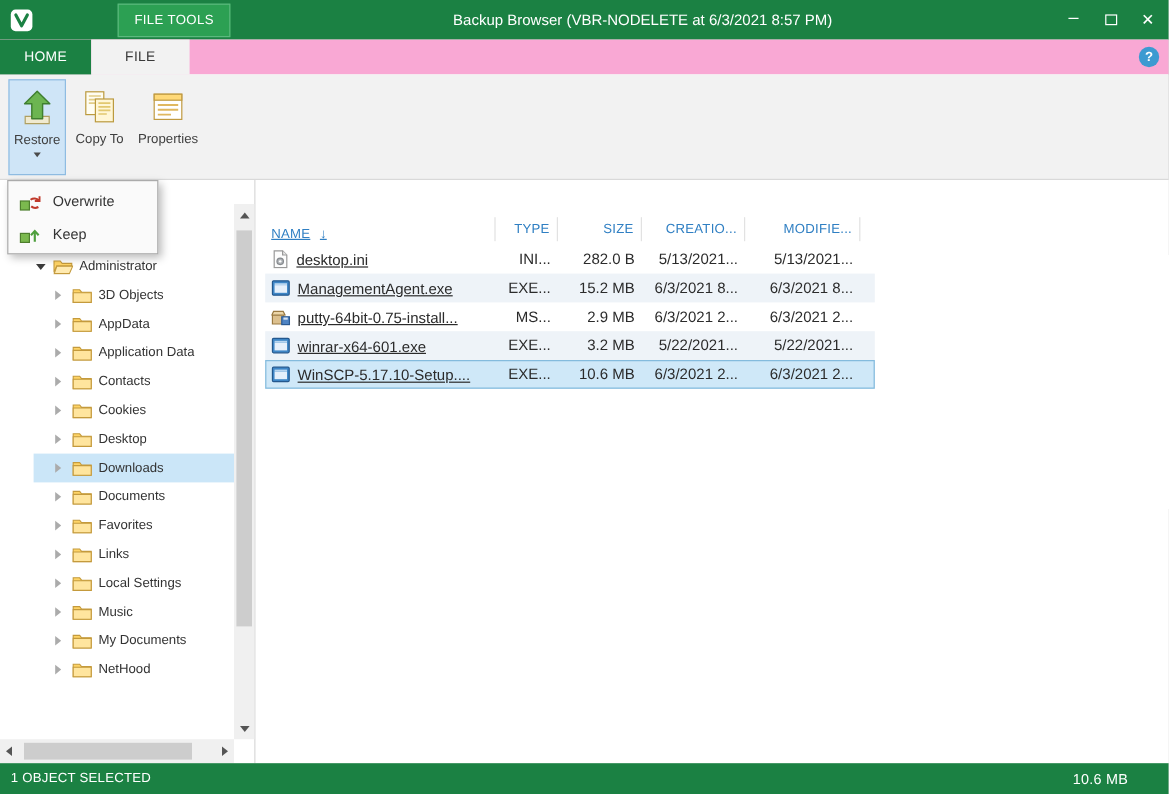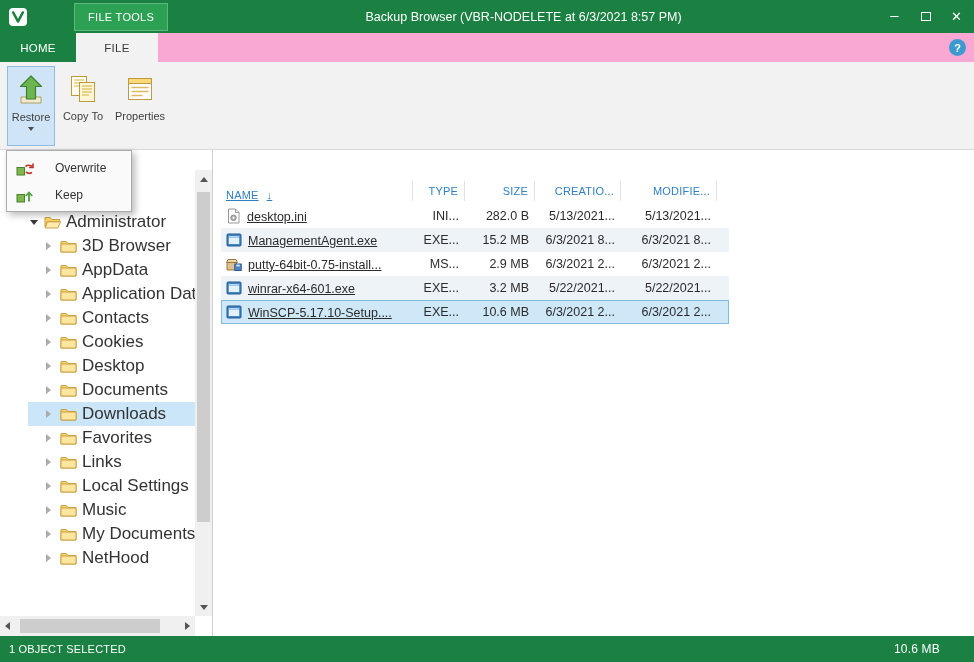--- a/index.html
+++ b/index.html
@@ -3,21 +3,21 @@
 <meta charset="utf-8">
 <style>
   * { margin:0; padding:0; box-sizing:border-box; }
   html,body { background:#8a8a8a; }
   body { font-family:"Liberation Sans", sans-serif; }
   .window { width:974px; height:662px; position:relative; background:#fff; overflow:hidden; }
 
   
   .titlebar { height:33px; background:#1b8143; display:flex; align-items:center; color:#fff; }
   .app-logo { margin-left:8px; width:20px; height:20px; display:flex; }
-  .context-group { margin-left:46px; background:#2ca053; border:1px solid #5cb87e; height:28px;
+  .context-group { margin-left:70px; background:#2ca053; border:1px solid #5cb87e; height:28px;
     display:flex; align-items:center; padding:0 13px; font-size:11px; color:#fff; letter-spacing:.3px; }
   .title-text { flex:1; text-align:center; font-size:12.5px; white-space:nowrap; overflow:hidden; }
   .win-controls { display:flex; height:33px; margin-right:2px; }
   .win-btn { width:31px; height:33px; display:flex; align-items:center; justify-content:center; cursor:default; }
   .glyph-min { font-size:15px; line-height:10px; margin-top:-4px; }
   .glyph-max { width:10px; height:9px; border:1.4px solid #fff; display:block; }
   .glyph-close { font-size:13px; }
 
   
   .tabrow { height:29px; background:#f9a8d4; display:flex; align-items:stretch; }
@@ -35,27 +35,27 @@
   .restore-btn { background:#cfe5f7; border:1px solid #8fbce2;text-align:right; }
   .icon { display:inline-flex; }
   .icon.big { height:36px; align-items:flex-start; }
   .rlabel { margin-top:1px; }
   .caret-down { width:0; height:0; border-left:3.5px solid transparent; border-right:3.5px solid transparent;
     border-top:4px solid #4a4a4a; margin-top:3px; }
 
   
   .restore-menu { position:absolute; left:6px; top:150px; width:126px; background:#fafafa;
     border:1px solid #ababab; box-shadow:3px 3px 7px rgba(0,0,0,.28); z-index:10; padding:3px 2px; }
-  .menu-item { height:27px; display:flex; align-items:center; gap:21px; padding-left:7px; font-size:12px; color:#333; }
+  .menu-item { height:27px; display:flex; align-items:center; gap:10px; padding-left:7px; font-size:12px; color:#333; }
 
   
   .content { position:absolute; top:150px; left:0; right:0; bottom:26px; display:flex; background:#fff; }
   .tree-panel { width:213px; position:relative; border-right:1px solid #cfcfcf; background:#fff; }
   .tree-items { position:absolute; left:0; top:0; right:17px; bottom:20px; padding-top:60px; overflow:hidden; }
-  .tree-item { height:24px; display:flex; align-items:center; margin-left:28px; font-size:17px; color:#333; white-space:nowrap; }
+  .tree-item { height:24px; display:flex; align-items:center; margin-left:28px; font-size:11px; color:#333; white-space:nowrap; }
   .tree-item.lvl0 { padding-left:2px; }
   .tree-item.lvl1 { padding-left:18px; }
   .tree-item.selected { background:#cbe6f8; }
   .chev { width:13px; display:flex; align-items:center; flex-shrink:0; }
   .chev-closed::before { content:""; width:0; height:0; border-top:4px solid transparent; border-bottom:4px solid transparent; border-left:5px solid #ababab; }
   .chev-open::before { content:""; width:0; height:0; border-left:4.5px solid transparent; border-right:4.5px solid transparent; border-top:5.5px solid #3a3a3a; }
   .tree-folder { margin:0 5px 0 1px; flex-shrink:0; }
   .tree-label { overflow:hidden; }
 
   
@@ -200,21 +200,21 @@
             <span class="tree-label">Administrator</span>
           </div>
           <div class="tree-item lvl1">
             <span class="chev chev-closed"></span>
             <span class="icon tree-folder">
               <svg width="17" height="14" viewBox="0 0 17 14">
                 <path d="M1 2.5 h5.4 l1.6 2 H16 v8.5 H1 z" fill="#ffd466" stroke="#c49a3c" stroke-width="0.9"></path>
                 <path d="M1 5 h15 v8 H1 z" fill="#ffe59e" stroke="#c49a3c" stroke-width="0.9"></path>
               </svg>
             </span>
-            <span class="tree-label">3D Browser</span>
+            <span class="tree-label">3D Objects</span>
           </div>
           <div class="tree-item lvl1">
             <span class="chev chev-closed"></span>
             <span class="icon tree-folder">
               <svg width="17" height="14" viewBox="0 0 17 14">
                 <path d="M1 2.5 h5.4 l1.6 2 H16 v8.5 H1 z" fill="#ffd466" stroke="#c49a3c" stroke-width="0.9"></path>
                 <path d="M1 5 h15 v8 H1 z" fill="#ffe59e" stroke="#c49a3c" stroke-width="0.9"></path>
               </svg>
             </span>
             <span class="tree-label">AppData</span>
@@ -252,39 +252,39 @@
           <div class="tree-item lvl1">
             <span class="chev chev-closed"></span>
             <span class="icon tree-folder">
               <svg width="17" height="14" viewBox="0 0 17 14">
                 <path d="M1 2.5 h5.4 l1.6 2 H16 v8.5 H1 z" fill="#ffd466" stroke="#c49a3c" stroke-width="0.9"></path>
                 <path d="M1 5 h15 v8 H1 z" fill="#ffe59e" stroke="#c49a3c" stroke-width="0.9"></path>
               </svg>
             </span>
             <span class="tree-label">Desktop</span>
           </div>
+          <div class="tree-item lvl1 selected">
+            <span class="chev chev-closed"></span>
+            <span class="icon tree-folder">
+              <svg width="17" height="14" viewBox="0 0 17 14">
+                <path d="M1 2.5 h5.4 l1.6 2 H16 v8.5 H1 z" fill="#ffd466" stroke="#c49a3c" stroke-width="0.9"></path>
+                <path d="M1 5 h15 v8 H1 z" fill="#ffe59e" stroke="#c49a3c" stroke-width="0.9"></path>
+              </svg>
+            </span>
+            <span class="tree-label">Downloads</span>
+          </div>
           <div class="tree-item lvl1">
             <span class="chev chev-closed"></span>
             <span class="icon tree-folder">
               <svg width="17" height="14" viewBox="0 0 17 14">
                 <path d="M1 2.5 h5.4 l1.6 2 H16 v8.5 H1 z" fill="#ffd466" stroke="#c49a3c" stroke-width="0.9"></path>
                 <path d="M1 5 h15 v8 H1 z" fill="#ffe59e" stroke="#c49a3c" stroke-width="0.9"></path>
               </svg>
             </span>
             <span class="tree-label">Documents</span>
-          </div>
-          <div class="tree-item lvl1 selected">
-            <span class="chev chev-closed"></span>
-            <span class="icon tree-folder">
-              <svg width="17" height="14" viewBox="0 0 17 14">
-                <path d="M1 2.5 h5.4 l1.6 2 H16 v8.5 H1 z" fill="#ffd466" stroke="#c49a3c" stroke-width="0.9"></path>
-                <path d="M1 5 h15 v8 H1 z" fill="#ffe59e" stroke="#c49a3c" stroke-width="0.9"></path>
-              </svg>
-            </span>
-            <span class="tree-label">Downloads</span>
           </div>
           <div class="tree-item lvl1">
             <span class="chev chev-closed"></span>
             <span class="icon tree-folder">
               <svg width="17" height="14" viewBox="0 0 17 14">
                 <path d="M1 2.5 h5.4 l1.6 2 H16 v8.5 H1 z" fill="#ffd466" stroke="#c49a3c" stroke-width="0.9"></path>
                 <path d="M1 5 h15 v8 H1 z" fill="#ffe59e" stroke="#c49a3c" stroke-width="0.9"></path>
               </svg>
             </span>
             <span class="tree-label">Favorites</span>

